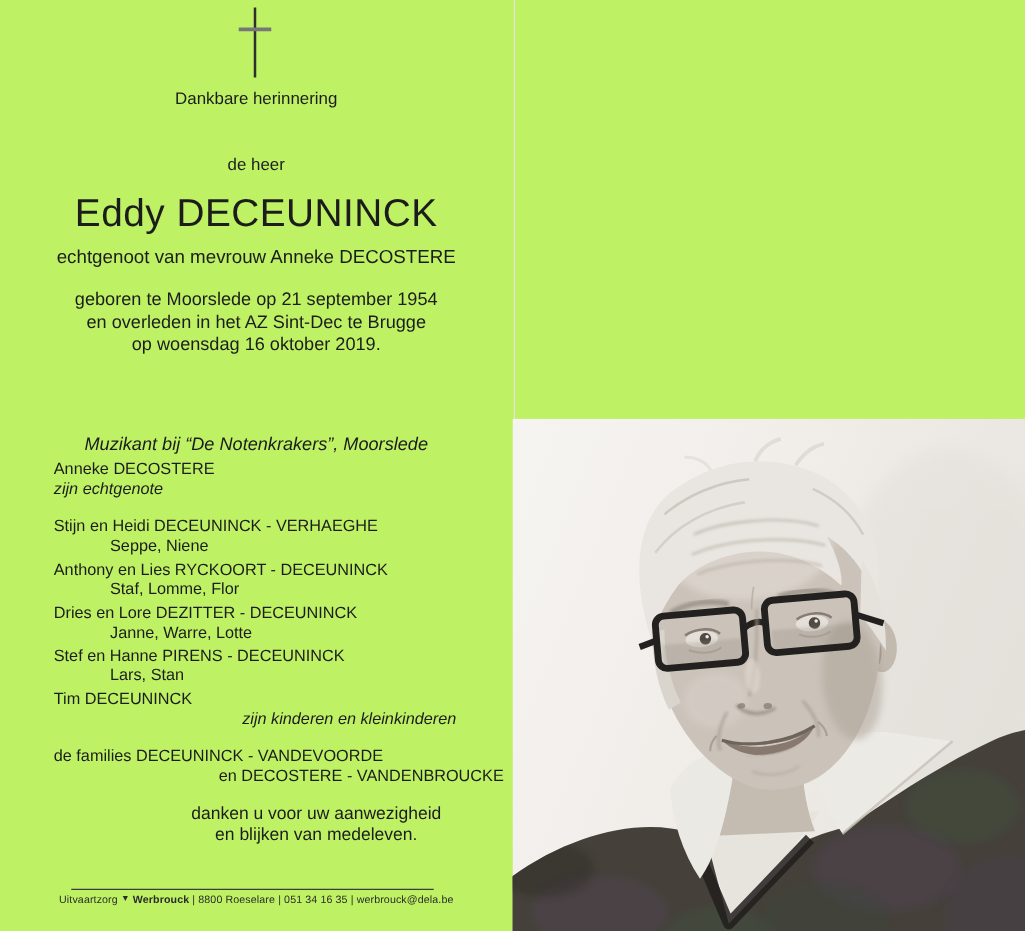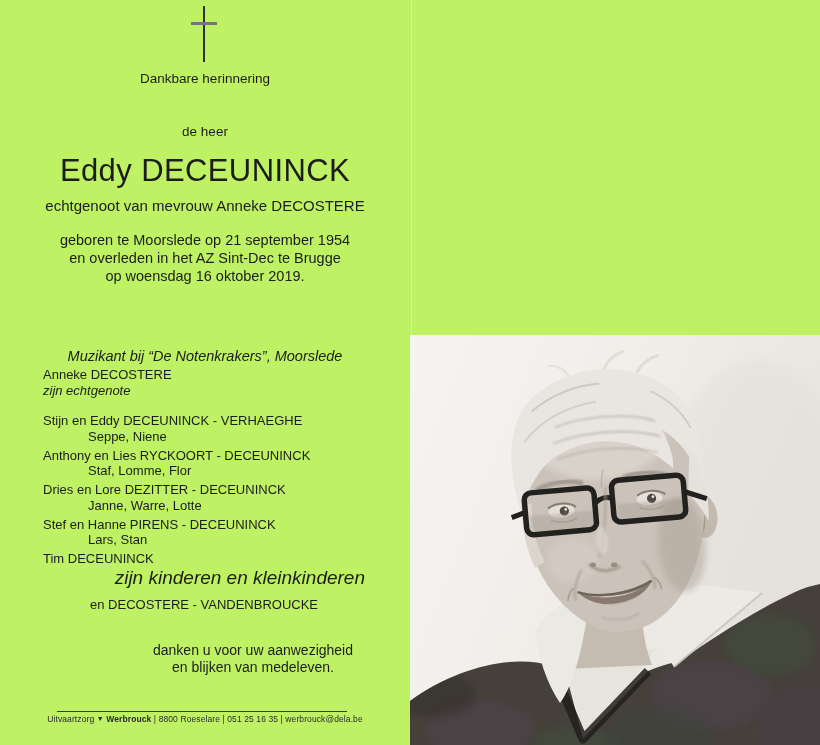--- a/index.html
+++ b/index.html
@@ -22,24 +22,24 @@
   .spouse-line{left:0;top:197px;width:410px;font-size:15px;}
   .life-dates{left:0;top:231px;width:410px;font-size:14.5px;line-height:18.2px;}
   .occupation{left:0;top:302px;width:410px;font-size:14.5px;font-style:italic;margin-top:46px;}
 
   .widow-name{left:43px;top:367px;font-size:13px;}
   .widow-relation{left:43px;top:383px;width:322px;font-size:13px;font-style:italic;}
 
   .children{left:43px;top:413px;width:340px;font-size:13px;line-height:15.5px;}
   .child{margin-bottom:3.5px;}
   .grandchildren{padding-left:45px;}
-  .children-caption{left:43px;top:567px;width:322px;text-align:right;font-size:19px;font-style:italic;}
+  .children-caption{left:43px;top:567px;width:322px;text-align:right;font-size:13px;font-style:italic;}
 
   .families{left:43px;top:597px;width:360px;font-size:13px;line-height:15.5px;}
-  .families-line2{padding-left:47px;}
+  .families-line2{padding-left:47px;text-align:right;}
 
   .thanks{left:0;top:642px;width:410px;font-size:14px;line-height:16.8px;padding-left:48px;}
 
   .footer-rule{left:57px;top:711px;width:290px;height:1px;background:#3c3c3c;}
   .footer{left:15px;top:714px;width:380px;text-align:center;font-size:8.5px;color:#2b2b2b;letter-spacing:.1px;}
   .footer .brand-name{font-weight:bold;}
   .footer .brand-mark{font-size:7px;vertical-align:1px;}
 
   .poem{left:500px;top:138px;width:310px;font-size:14.5px;line-height:23.5px;}
 
@@ -73,21 +73,21 @@
     <div>op woensdag 16 oktober 2019.</div>
   </div>
 
   <div class="abs occupation center">Muzikant bij “De Notenkrakers”, Moorslede</div>
 
   <div class="abs widow-name">Anneke DECOSTERE</div>
   <div class="abs widow-relation">zijn echtgenote</div>
 
   <div class="abs children">
     <div class="child">
-      <div>Stijn en Eddy DECEUNINCK - VERHAEGHE</div>
+      <div>Stijn en Heidi DECEUNINCK - VERHAEGHE</div>
       <div class="grandchildren">Seppe, Niene</div>
     </div>
     <div class="child">
       <div>Anthony en Lies RYCKOORT - DECEUNINCK</div>
       <div class="grandchildren">Staf, Lomme, Flor</div>
     </div>
     <div class="child">
       <div>Dries en Lore DEZITTER - DECEUNINCK</div>
       <div class="grandchildren">Janne, Warre, Lotte</div>
     </div>
@@ -96,34 +96,35 @@
       <div class="grandchildren">Lars, Stan</div>
     </div>
     <div class="child">
       <div>Tim DECEUNINCK</div>
     </div>
   </div>
 
   <div class="abs children-caption">zijn kinderen en kleinkinderen</div>
 
   <div class="abs families">
+    <div>de families DECEUNINCK - VANDEVOORDE</div>
     <div class="families-line2">en DECOSTERE - VANDENBROUCKE</div>
   </div>
 
   <div class="abs thanks center">
     <div>danken u voor uw aanwezigheid</div>
     <div>en blijken van medeleven.</div>
   </div>
 
   <div class="abs footer-rule"></div>
   <div class="abs footer">
     <span>Uitvaartzorg</span>
     <span class="brand-mark">▼</span>
     <span class="brand-name">Werbrouck</span>
-    <span>| 8800 Roeselare | 051 25 16 35 | werbrouck@dela.be</span>
+    <span>| 8800 Roeselare | 051 34 16 35 | werbrouck@dela.be</span>
   </div>
 
 
   <div class="abs photo">
     <svg viewBox="0 0 410 410" width="410" height="410">
       <defs>
         <linearGradient id="bgGrad" x1="0" y1="0" x2="1" y2="0.4">
           <stop offset="0" stop-color="#f6f4f1"></stop>
           <stop offset="0.55" stop-color="#f0ede9"></stop>
           <stop offset="1" stop-color="#e8e5e0"></stop>

